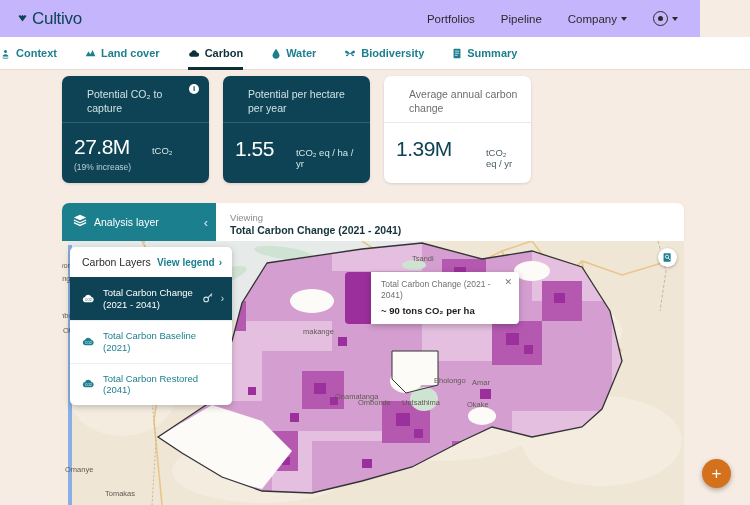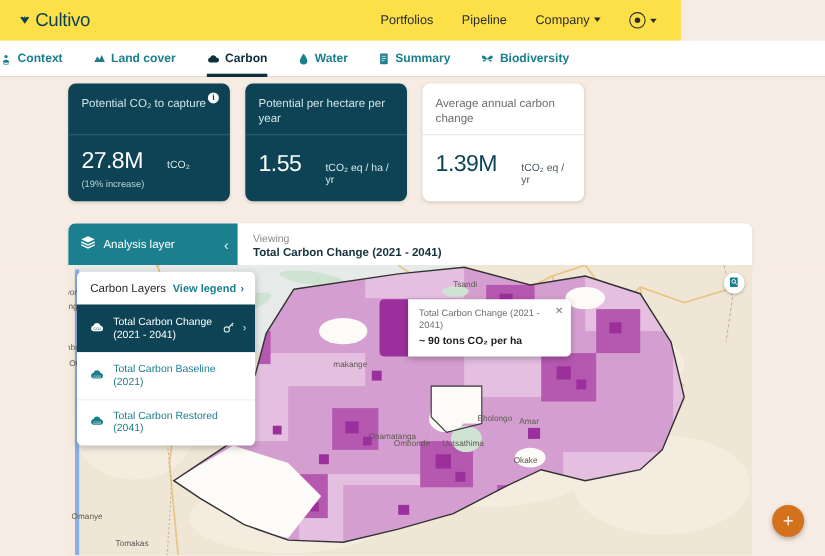--- a/index.html
+++ b/index.html
@@ -6,22 +6,22 @@
   html, body {
     width: 750px; height: 505px;
     overflow: hidden;
     font-family: "Liberation Sans", sans-serif;
     background: #f7ece4;
   }
   .page { position: relative; width: 750px; height: 505px; background: #f7ece4; }
 
   
   .topbar {
-    position: absolute; top: 0; left: 0; width: 619px; height: 37px;
-    background: #fde047; display: flex; align-items: center;
+    position: absolute; top: 0; left: 0; width: 700px; height: 37px;
+    background: #c4b5fd; display: flex; align-items: center;
   }
   .logo { display: flex; align-items: center; gap: 3px; margin-left: 16px; }
   .logo-mark { color: #0d4354; font-size: 15px; line-height: 1; }
   .logo-text { color: #0d4354; font-size: 17px; letter-spacing: -0.3px; }
   .topnav { margin-left: auto; display: flex; align-items: center; gap: 26px; margin-right: 22px; }
   .topnav a { color: #2b2b2b; font-size: 11.5px; text-decoration: none; white-space: nowrap; }
   .caret { display: inline-block; border-left: 3.5px solid transparent; border-right: 3.5px solid transparent;
            border-top: 4px solid #2b2b2b; margin-left: 4px; vertical-align: 2px; }
   .avatar-wrap { display: flex; align-items: center; }
   .avatar-ring { width: 15px; height: 15px; border: 1.4px solid #2b2b2b; border-radius: 50%;
@@ -39,35 +39,35 @@
   .tab.active { color: #0d2f3a; }
   .tab.active::after { content: ""; position: absolute; left: 0; right: 0; bottom: 0; height: 2.5px; background: #0d2f3a; }
   .tab svg { display: block; }
 
   
   .cards { position: absolute; top: 76px; left: 62px; display: flex; gap: 14px; }
   .card { width: 147px; height: 107px; border-radius: 7px; overflow: hidden;
           box-shadow: 0 1px 3px rgba(0,0,0,.13); display: flex; flex-direction: column; }
   .card.dark { background: #0d4354; }
   .card.light { background: #ffffff; }
-  .card-head { padding: 11px 12px 0 12px; position: relative; flex: 0 0 46px; }
+  .card-head { padding: 11px 12px 0 25px; position: relative; flex: 0 0 46px; }
   .card-title { font-size: 10.5px; line-height: 1.35; }
   .card.dark .card-title { color: #cfe2e6; }
   .card.light .card-title { color: #6d6d6d; }
   .card-divider { height: 1px; }
   .card.dark .card-divider { background: #2a6275; }
   .card.light .card-divider { background: #e8e8e8; }
   .card-body { flex: 1; padding: 0 12px; display: flex; flex-direction: column; justify-content: center; }
   .val-row { display: flex; align-items: baseline; gap: 22px; }
   .big { font-size: 21px; letter-spacing: -0.5px; }
   .card.dark .big { color: #ffffff; }
   .card.light .big { color: #0d4354; }
   .unit { font-size: 9.5px; }
   .card.dark .unit { color: #d7e6ea; }
-  .card.light .unit { color: #4a5d64; }
+  .card.light .unit { color: #4a5d64; margin-left: 12px; }
   .sub { font-size: 8.5px; color: #b9d2d8; margin-top: 3px; }
   .info-dot { position: absolute; top: 8px; right: 10px; width: 10px; height: 10px; border-radius: 50%;
               background: #fff; color: #0d4354; font-size: 8px; line-height: 10px; text-align: center;
               font-weight: bold; cursor: pointer; }
 
   
   .analysis-bar { position: absolute; top: 203px; left: 62px; width: 622px; height: 38px;
                   background: #fff; border-radius: 7px 7px 0 0; display: flex; align-items: stretch;
                   overflow: hidden; box-shadow: 0 1px 2px rgba(0,0,0,.1); }
   .analysis-left { width: 154px; background: #1b7f8e; display: flex; align-items: center;
@@ -177,37 +177,37 @@
     <div class="tab">
       <span>
         <svg width="10" height="11" viewBox="0 0 14 16">
             <path d="M7 1 Q12 8 12 10.5 A5 5 0 0 1 2 10.5 Q2 8 7 1 Z" fill="#1b7f8e"></path>
           </svg>
       </span>
       <span>Water</span>
     </div>
     <div class="tab">
       <span>
+        <svg width="12" height="11" viewBox="0 0 16 14">
+            <path d="M8 7 Q3 1 1.5 4 Q0.5 7.5 8 7.5 Q15.5 7.5 14.5 4 Q13 1 8 7 Z" fill="#1b7f8e"></path>
+            <path d="M8 7 Q4 12 2.5 10 Q2 8 8 7.5 Q14 8 13.5 10 Q12 12 8 7 Z" fill="#1b7f8e"></path>
+          </svg>
+      </span>
+      <span>Biodiversity</span>
+    </div>
+    <div class="tab">
+      <span>
         <svg width="10" height="11" viewBox="0 0 14 16">
             <rect x="2" y="1" width="10" height="14" rx="1" fill="#1b7f8e"></rect>
             <rect x="4" y="4" width="6" height="1" fill="#fff"></rect>
             <rect x="4" y="7" width="6" height="1" fill="#fff"></rect>
             <rect x="4" y="10" width="4" height="1" fill="#fff"></rect>
           </svg>
       </span>
       <span>Summary</span>
-    </div>
-    <div class="tab">
-      <span>
-        <svg width="12" height="11" viewBox="0 0 16 14">
-            <path d="M8 7 Q3 1 1.5 4 Q0.5 7.5 8 7.5 Q15.5 7.5 14.5 4 Q13 1 8 7 Z" fill="#1b7f8e"></path>
-            <path d="M8 7 Q4 12 2.5 10 Q2 8 8 7.5 Q14 8 13.5 10 Q12 12 8 7 Z" fill="#1b7f8e"></path>
-          </svg>
-      </span>
-      <span>Biodiversity</span>
     </div>
   </div>
 
   <div class="cards">
 
     <div class="card dark">
       <div class="card-head">
         <div class="card-title">Potential CO₂ to capture</div>
         <div class="info-dot">i</div>
       </div>
@@ -409,21 +409,21 @@
     <div class="map-label" style="left:386px; top:43px;">Okahao</div>
     <div class="map-label" style="left:384px; top:69px;">Oshilulu</div>
     <div class="map-label" style="left:414px; top:63px;">Oma</div>
     <div class="map-label" style="left:414px; top:73px;">Cos</div>
     <div class="map-label" style="left:241px; top:86px;">makange</div>
     <div class="map-label" style="left:273px; top:151px;">Onamatanga</div>
     <div class="map-label" style="left:372px; top:135px;">Eholongo</div>
     <div class="map-label" style="left:410px; top:137px;">Amar</div>
     <div class="map-label" style="left:296px; top:157px;">Ombonde</div>
     <div class="map-label" style="left:340px; top:157px;">Uutsathima</div>
-    <div class="map-label" style="left:405px; top:159px;margin-top:14px;">Okake</div>
+    <div class="map-label" style="left:405px; top:159px;">Okake</div>
     <div class="map-label" style="left:3px; top:224px;">Omanye</div>
     <div class="map-label" style="left:43px; top:248px;">Tomakas</div>
     <div class="map-label" style="left:136px; top:151px;">Ham</div>
     <div class="map-label" style="left:338px; top:64px;">ii</div>
   </div>
 
   <div class="left-strip"></div>
   <div class="right-strip"></div>
 
   <div class="layers">

